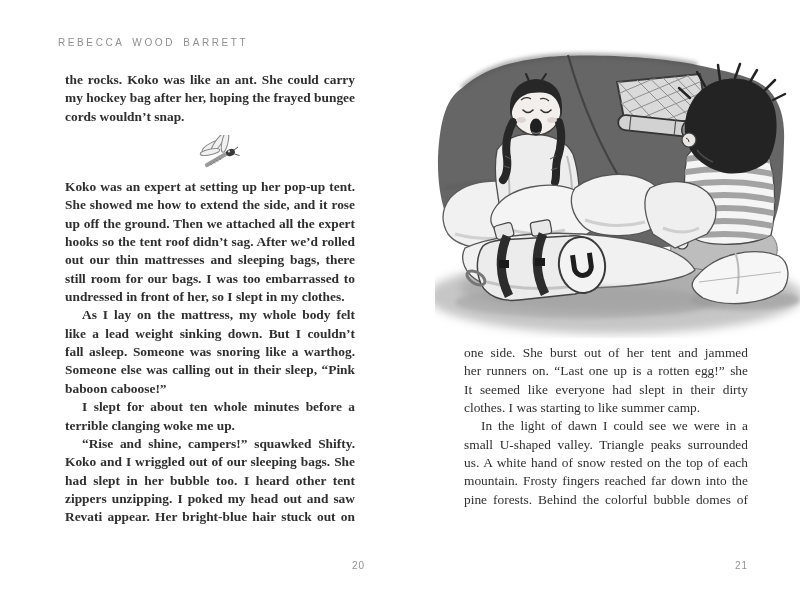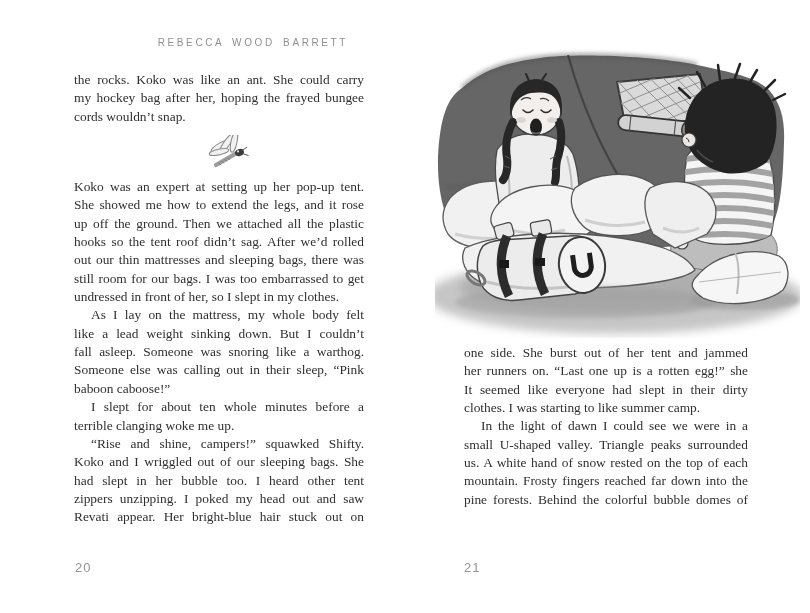--- a/index.html
+++ b/index.html
@@ -4,47 +4,47 @@
 <style>
   html,body{margin:0;padding:0;}
   body{
     width:810px;height:613px;position:relative;background:#ffffff;
     font-family:"Liberation Serif","DejaVu Serif",serif;
     overflow:hidden;
   }
   .page{position:absolute;top:0;height:613px;}
   .running-header{
     position:absolute;left:58px;top:37px;width:290px;
-    text-align:right;
+    text-align:left;
     font-family:"Liberation Sans","DejaVu Sans",sans-serif;
     font-size:10px;letter-spacing:2.6px;word-spacing:3px;
     color:#8f8f8f;
   }
   .text-col{
     position:absolute;width:290px;
     color:#2f2f2f;font-size:13.4px;
     overflow:hidden;
   }
-  #left-col{left:74px;top:71px;}
+  #left-col{left:65px;top:71px;font-weight:bold;}
   #right-col{left:464px;top:344px;width:284px;}
   .line{
     height:18.35px;line-height:18.35px;
     text-align:justify;text-align-last:justify;
     overflow:hidden;white-space:normal;
   }
   .line.para-end{text-align-last:left;}
   .line.first-indent{text-indent:17px;}
   .ornament{
     height:52px;display:flex;align-items:center;justify-content:center;
     padding-left:26px;
   }
   .page-number{
-    position:absolute;top:560px;width:290px;text-align:left;
+    position:absolute;top:560px;width:290px;text-align:right;
     font-family:"Liberation Sans","DejaVu Sans",sans-serif;
-    font-size:13px;letter-spacing:1px;color:#949494;
+    font-size:10px;letter-spacing:1px;color:#949494;
   }
   #pn-left{left:58px;transform:translateX(17px);}
   #pn-right{left:464px;width:284px;transform:none;}
   .illustration{
     position:absolute;left:435px;top:38px;width:365px;height:300px;
   }
 </style>
 </head>
 <body>
 
@@ -63,22 +63,22 @@
         <ellipse cx="11" cy="17" rx="10" ry="2.8" transform="rotate(-12 11 17)" fill="#f1f1f1" stroke="#8a8a8a" stroke-width="1"></ellipse>
         <path d="M8,30 L27,19" stroke="#9b9b9b" stroke-width="4.2" stroke-linecap="round"></path>
         <path d="M11,28.2 l2,2 M14,26.4 l2,2 M17,24.6 l2,2 M20,22.8 l2,2" stroke="#6f6f6f" stroke-width="0.8"></path>
         <ellipse cx="31.5" cy="17.5" rx="4.6" ry="3.4" transform="rotate(-20 31.5 17.5)" fill="#3a3a3a"></ellipse>
         <circle cx="30" cy="16.4" r="1.1" fill="#dddddd"></circle>
         <path d="M35,15 l4,-3 M35.5,19 l5,1.5" stroke="#555555" stroke-width="1"></path>
       </g>
     </svg>
   </div>
 <div class="line">Koko was an expert at setting up her pop-up tent.</div>
-      <div class="line">She showed me how to extend the legs, and it rose</div>
-      <div class="line">up off the ground. Then we attached all the plastic</div>
+      <div class="line">She showed me how to extend the side, and it rose</div>
+      <div class="line">up off the ground. Then we attached all the expert</div>
       <div class="line">hooks so the tent roof didn’t sag. After we’d rolled</div>
       <div class="line">out our thin mattresses and sleeping bags, there was</div>
       <div class="line">still room for our bags. I was too embarrassed to get</div>
       <div class="line para-end">undressed in front of her, so I slept in my clothes.</div>
       <div class="line first-indent">As I lay on the mattress, my whole body felt</div>
       <div class="line">like a lead weight sinking down. But I couldn’t</div>
       <div class="line">fall asleep. Someone was snoring like a warthog.</div>
       <div class="line">Someone else was calling out in their sleep, “Pink</div>
       <div class="line para-end">baboon caboose!”</div>
       <div class="line first-indent">I slept for about ten whole minutes before a</div>

